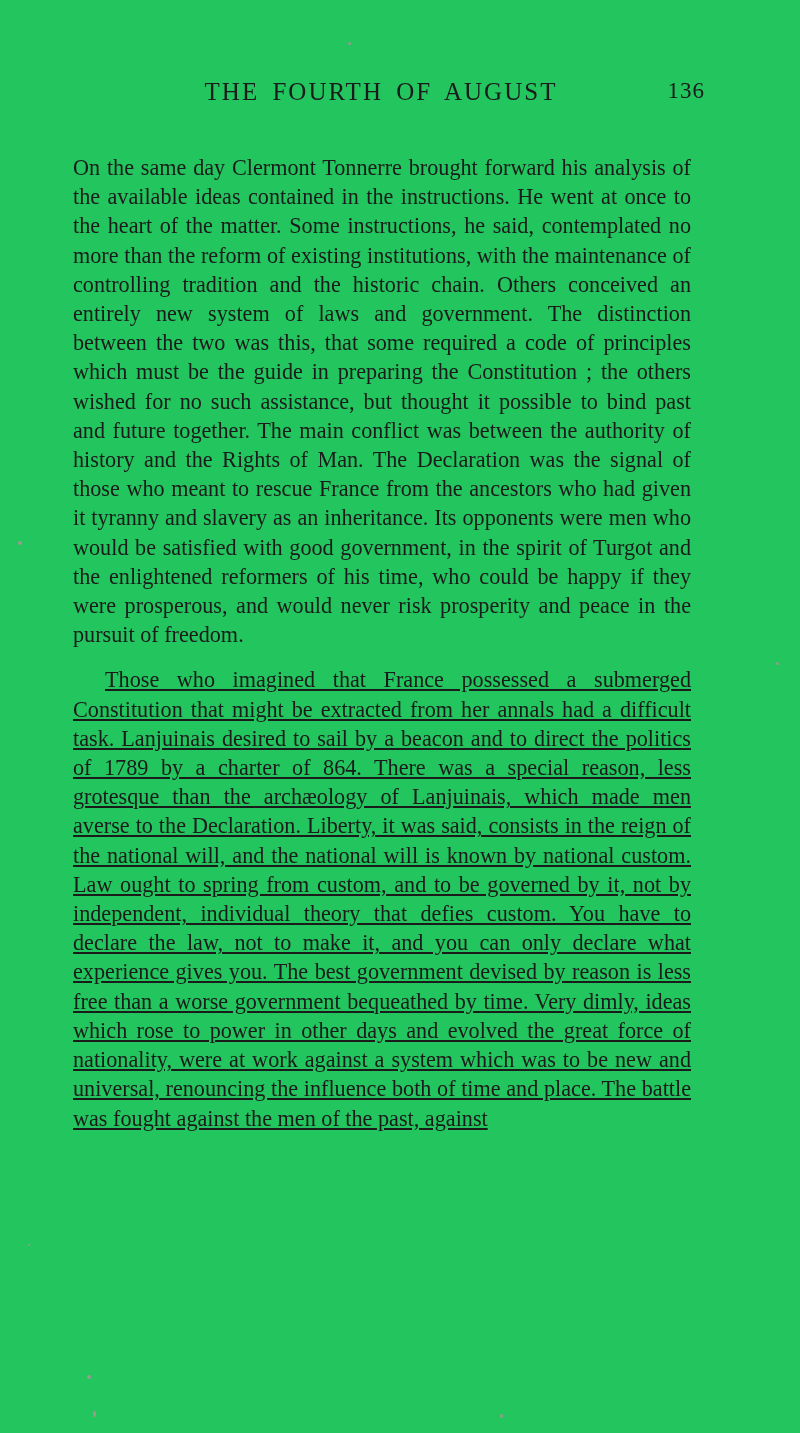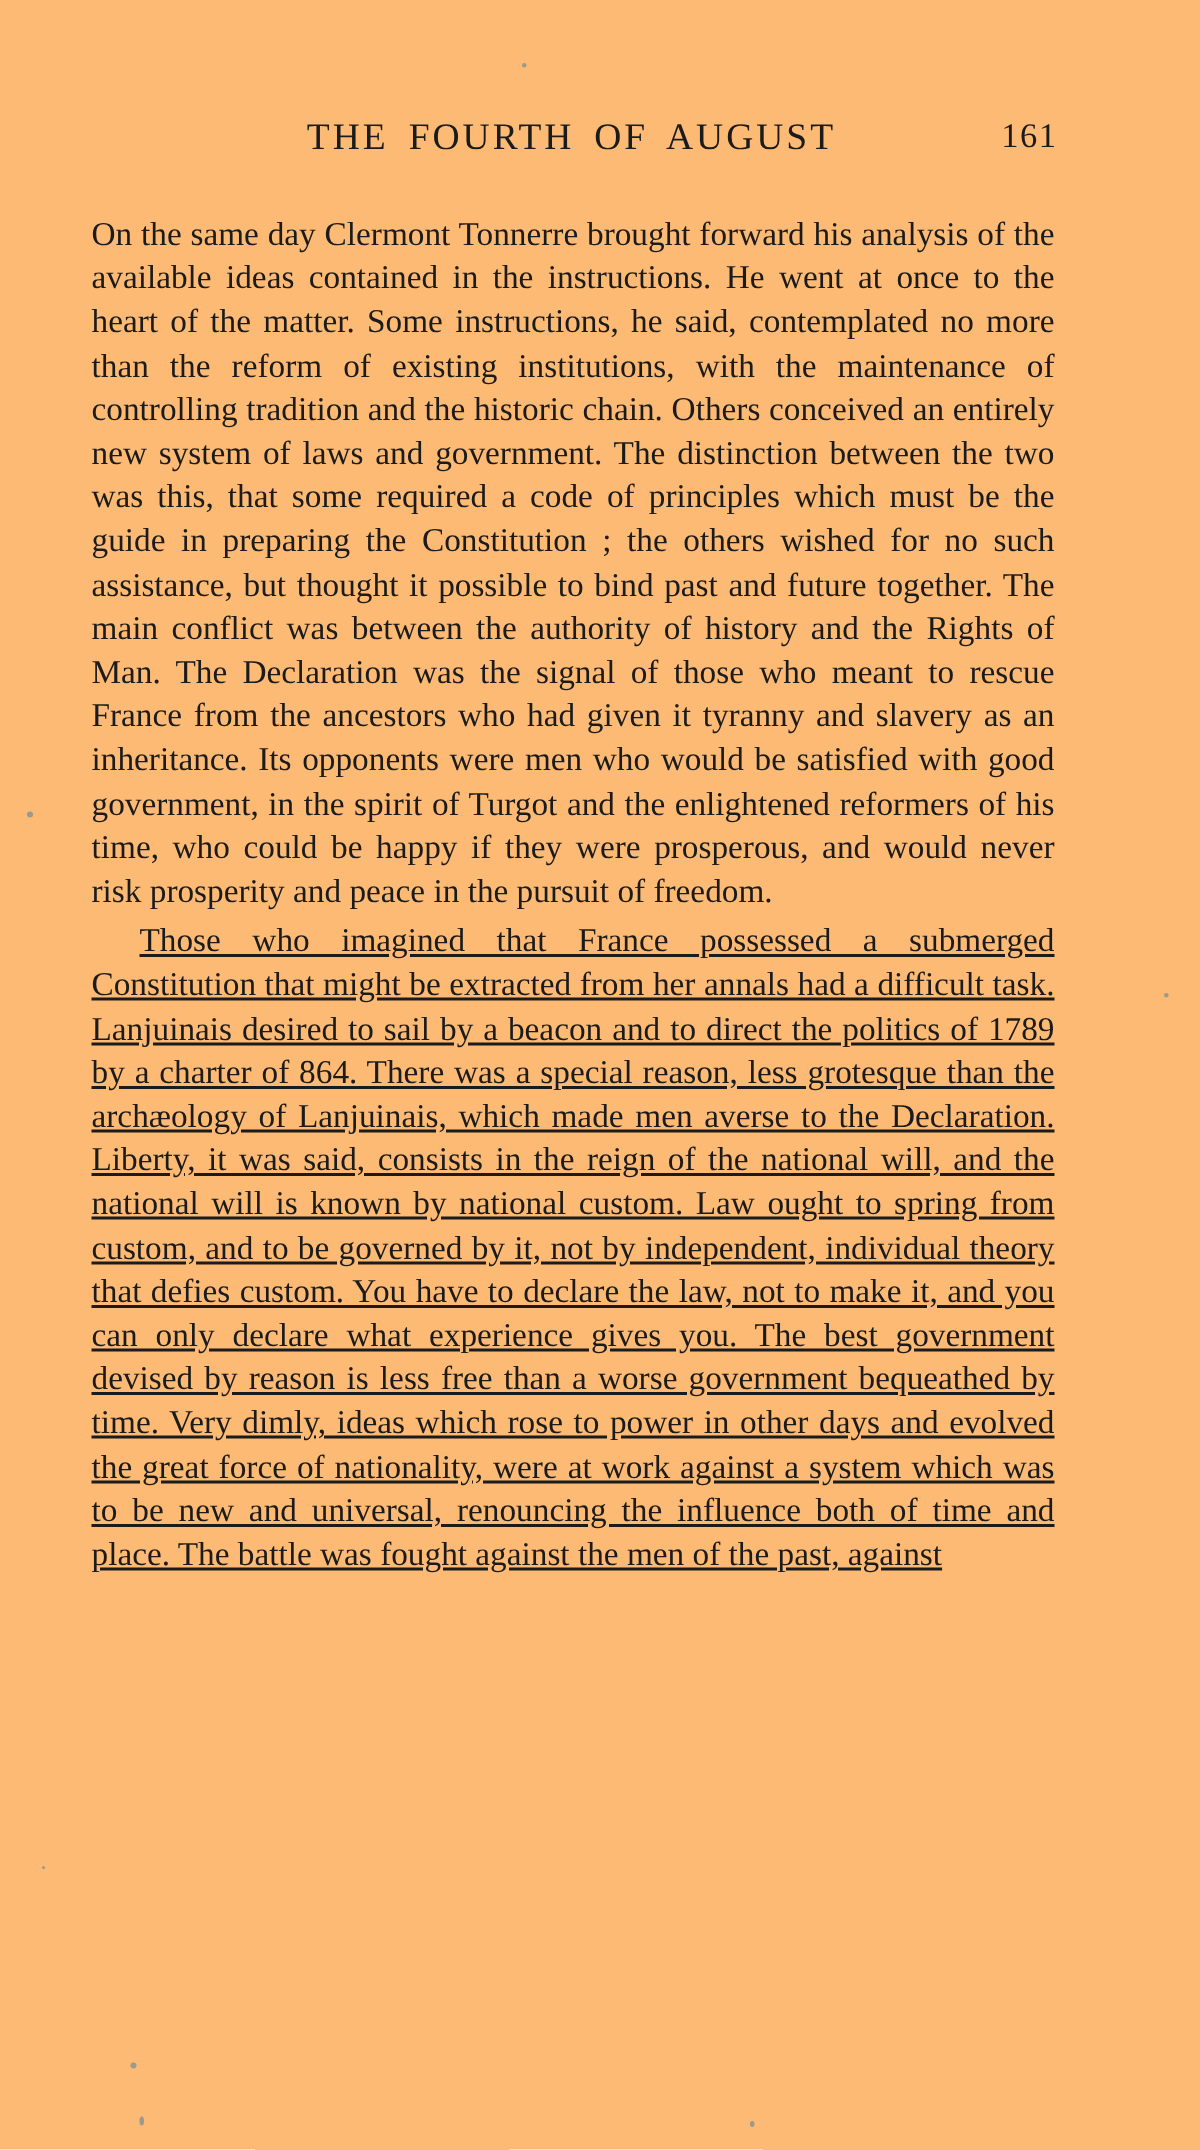--- a/index.html
+++ b/index.html
@@ -13,21 +13,21 @@
     position: relative;
     font-family: "Liberation Serif", serif;
     color: #1a1a1a;
   }
   .page {
     position: absolute;
     left: 0;
     top: 0;
     width: 800px;
     height: 1433px;
-    background: #fdba74;
+    background: #22c55e;
     overflow: hidden;
   }
   .header {
     position: absolute;
     left: 57px;
     top: 78px;
     width: 648px;
     display: flex;
     align-items: baseline;
     justify-content: center;
@@ -48,21 +48,21 @@
     letter-spacing: 1px;
     color: #1b1b1b;
   }
   .body-text {
     position: absolute;
     left: 57px;
     top: 137px;
     width: 650px;
   }
   p {
-    margin: 4px;
+    margin: 16px;
     font-size: 22.2px;
     line-height: 29.2px;
     text-align: justify;
     text-justify: inter-word;
     color: #1b1b1b;
     -webkit-hyphens: none;
     hyphens: none;
   }
   p.indent {
     text-indent: 32px;
@@ -92,21 +92,21 @@
   <span class="speck s1"></span>
   <span class="speck s2"></span>
   <span class="speck s3"></span>
   <span class="speck s4"></span>
   <span class="speck s5"></span>
   <span class="speck s6"></span>
   <span class="speck s7"></span>
 
   <div class="header">
     <div class="header-title">THE FOURTH OF AUGUST</div>
-    <div class="page-number">161</div>
+    <div class="page-number">136</div>
   </div>
 
   <div class="body-text">
     <p>On the same day Clermont Tonnerre brought forward his analysis of the available ideas contained in the instructions.  He went at once to the heart of the matter. Some instructions, he said, contemplated no more than the reform of existing institutions, with the maintenance of controlling tradition and the historic chain.  Others conceived an entirely new system of laws and government. The distinction between the two was this, that some required a code of principles which must be the guide in preparing the Constitution ; the others wished for no such assistance, but thought it possible to bind past and future together.  The main conflict was between the authority of history and the Rights of Man.  The Declaration was the signal of those who meant to rescue France from the ancestors who had given it tyranny and slavery as an inheritance.  Its opponents were men who would be satisfied with good government, in the spirit of Turgot and the enlightened reformers of his time, who could be happy if they were prosperous, and would never risk prosperity and peace in the pursuit of freedom.</p>
     <p class="indent">Those who imagined that France possessed a submerged Constitution that might be extracted from her annals had a difficult task.  Lanjuinais desired to sail by a beacon and to direct the politics of 1789 by a charter of 864. There was a special reason, less grotesque than the archæology of Lanjuinais, which made men averse to the Declaration.  Liberty, it was said, consists in the reign of the national will, and the national will is known by national custom.  Law ought to spring from custom, and to be governed by it, not by independent, individual theory that defies custom.  You have to declare the law, not to make it, and you can only declare what experience gives you.  The best government devised by reason is less free than a worse government bequeathed by time. Very dimly, ideas which rose to power in other days and evolved the great force of nationality, were at work against a system which was to be new and universal, renouncing the influence both of time and place.  The battle was fought against the men of the past, against</p>
   </div>
 
 </div>
 
 </body></html>

